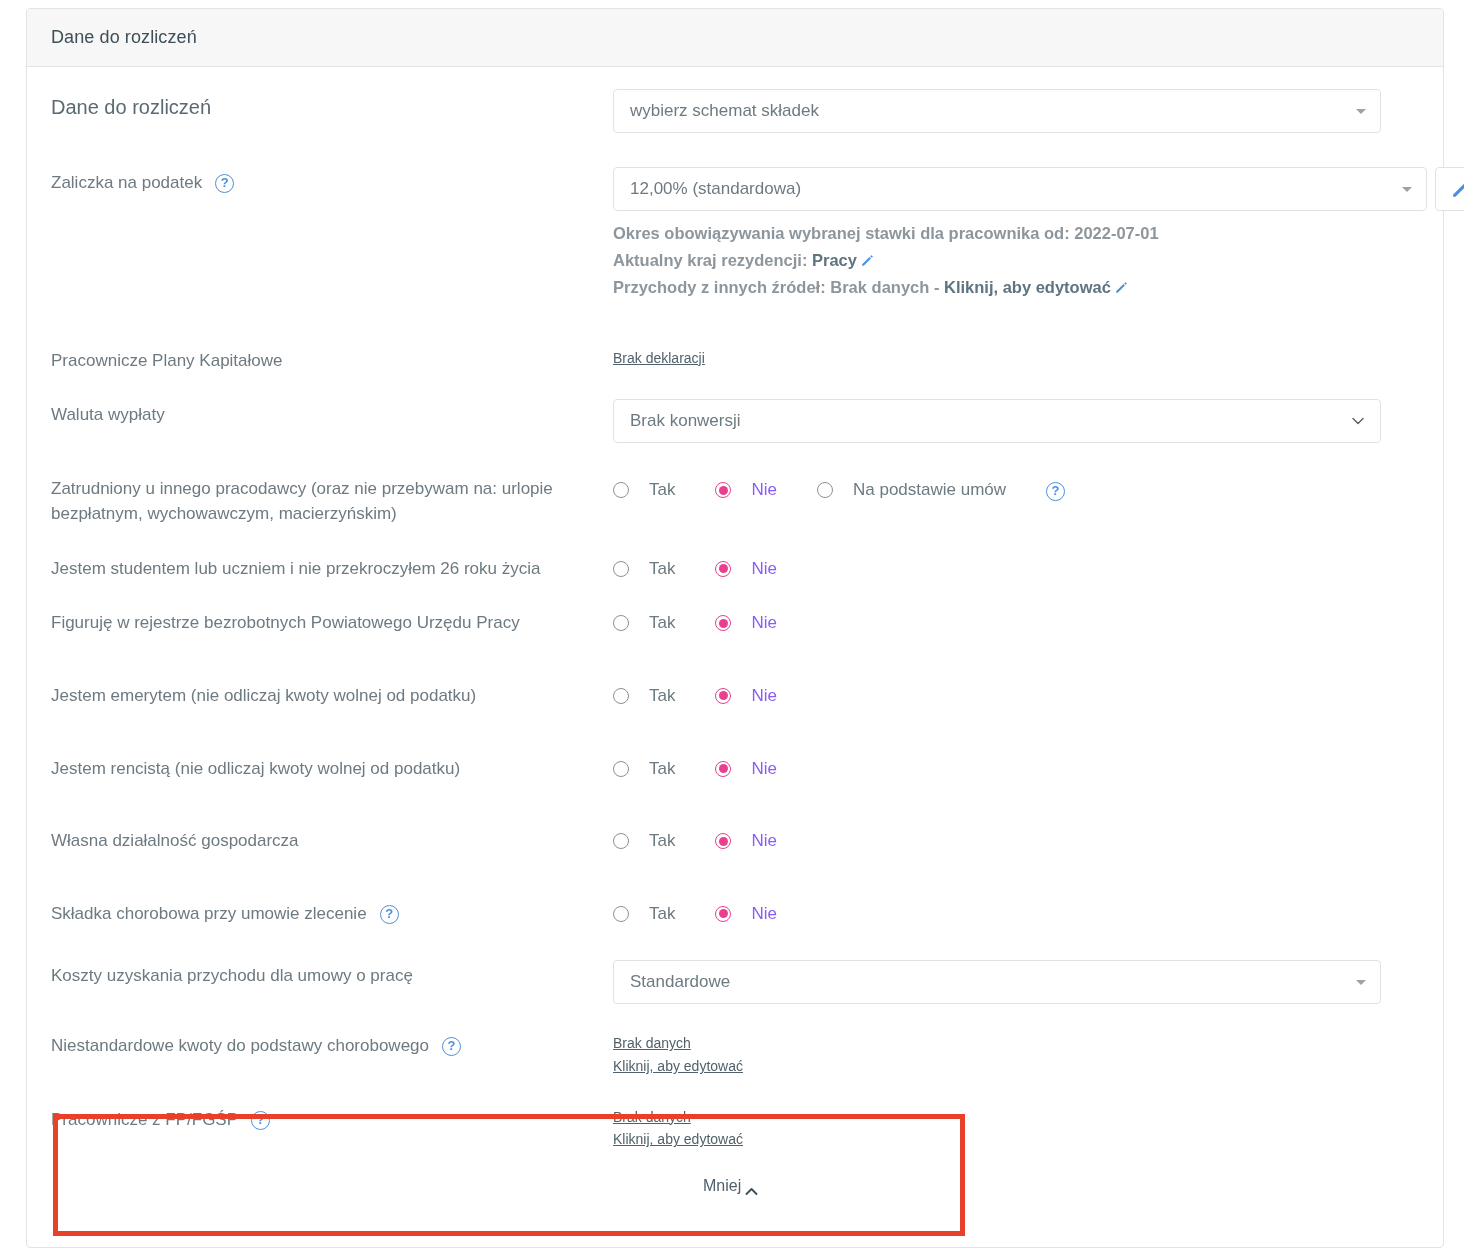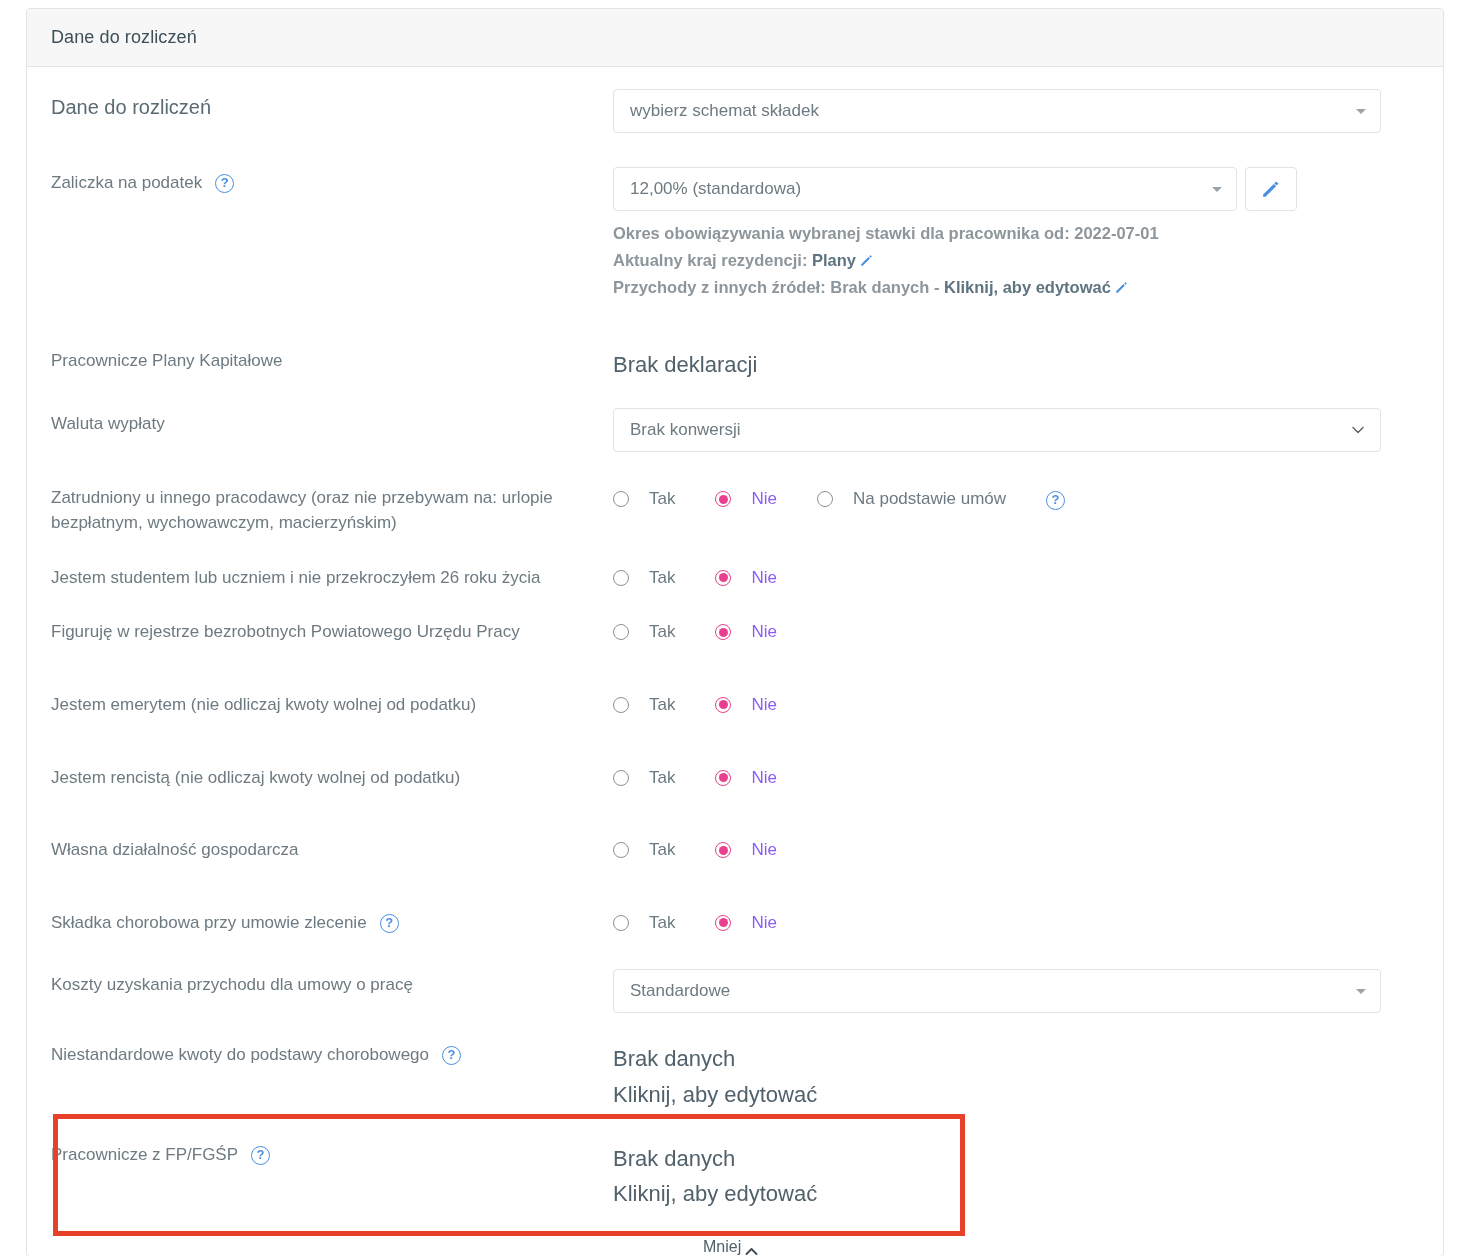--- a/index.html
+++ b/index.html
@@ -94,21 +94,21 @@
   }
   .sel .sel-val { flex: 1 1 auto; white-space: nowrap; overflow: hidden; }
   .caret-tri {
     width: 0; height: 0;
     border-left: 5px solid transparent;
     border-right: 5px solid transparent;
     border-top: 5px solid #9aa3a9;
     margin-left: 10px;
     flex: 0 0 auto;
   }
-  .sel.narrow { width: 624px; }
+  .sel.narrow { width: 814px; }
   .sel-chevron {
     width: 16px; height: 16px; flex: 0 0 16px; margin-left:10px;
   }
   .sel-chevron svg { display:block; }
 
   .pencil-btn {
     width: 52px; height: 44px;
     border: 1px solid #dfe3e6;
     border-radius: 4px;
     background: #fff;
@@ -133,23 +133,24 @@
     display: inline-block;
     width: 15px; height: 15px;
     vertical-align: -2px;
     margin-left: 3px;
     cursor: pointer;
   }
   .pencil-inline svg, .pencil-btn svg { display: block; }
 
   .plain-val {
     color: #51616b;
-    font-size: 22px;
+    font-size: 14px;
     line-height: 1.62;
     padding-top: 2px;
+    text-decoration: underline;
   }
   .plain-val .sub { display: block; }
 
   
   .radio-group {
     display: flex;
     align-items: center;
     gap: 0;
     padding-top: 6px;
   }
@@ -256,21 +257,21 @@
             <span class="pencil-btn">
               <svg width="22" height="22" viewBox="0 0 24 24" fill="none">
                 <path d="M4 18.2V20h1.8L17 8.8 15.2 7 4 18.2zM19.7 7.1a.9.9 0 000-1.3l-1.5-1.5a.9.9 0 00-1.3 0L15.5 5.7 17.3 7.5l2.4-.4z" fill="#4a90e2"></path>
                 <path d="M3.5 18.1L15.1 6.5l2.4 2.4L5.9 20.5H3.5v-2.4z" fill="#4a90e2"></path>
               </svg>
             </span>
           </div>
           <div class="hint-lines">
             <div>Okres obowiązywania wybranej stawki dla pracownika od: 2022-07-01</div>
             <div>
-              <span>Aktualny kraj rezydencji: </span><span class="lnk">Plany</span><span class="pencil-inline"><svg width="15" height="15" viewBox="0 0 24 24">
+              <span>Aktualny kraj rezydencji: </span><span class="lnk">Pracy</span><span class="pencil-inline"><svg width="15" height="15" viewBox="0 0 24 24">
                     <path d="M3.5 18.1L15.1 6.5l2.4 2.4L5.9 20.5H3.5v-2.4z" fill="#4a90e2"></path>
                     <path d="M16.3 5.3l1.4-1.4a.9.9 0 011.3 0l1.1 1.1a.9.9 0 010 1.3l-1.4 1.4-2.4-2.4z" fill="#4a90e2"></path>
                   </svg></span>
             </div>
             <div>
               <span>Przychody z innych źródeł: Brak danych - </span><span class="lnk">Kliknij, aby edytować</span><span class="pencil-inline"><svg width="15" height="15" viewBox="0 0 24 24">
                     <path d="M3.5 18.1L15.1 6.5l2.4 2.4L5.9 20.5H3.5v-2.4z" fill="#4a90e2"></path>
                     <path d="M16.3 5.3l1.4-1.4a.9.9 0 011.3 0l1.1 1.1a.9.9 0 010 1.3l-1.4 1.4-2.4-2.4z" fill="#4a90e2"></path>
                   </svg></span>
             </div>

